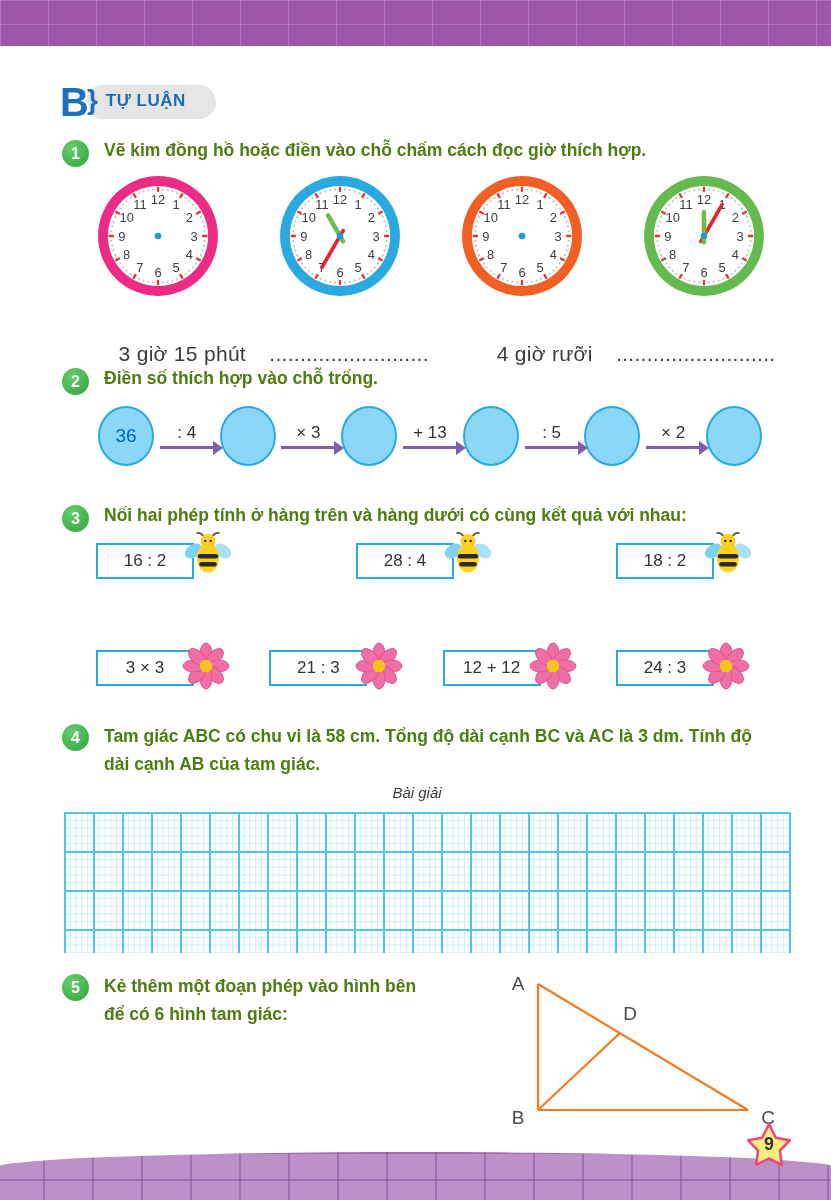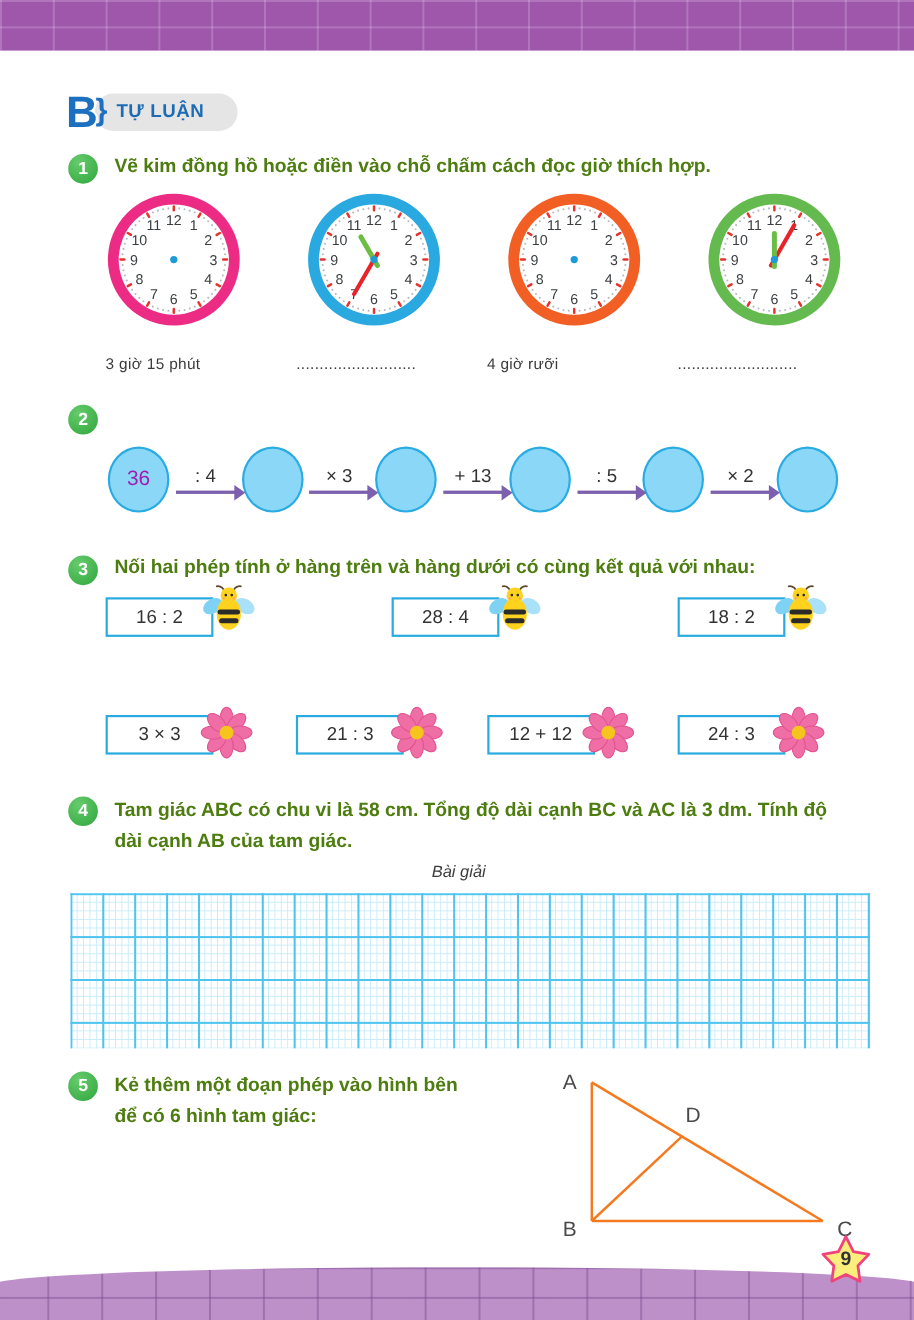--- a/index.html
+++ b/index.html
@@ -31,26 +31,26 @@
     font-size:16px;align-items:center;justify-content:center;}
   .ex-prompt{color:#4d7c0f;font-weight:bold;font-size:17.5px;line-height:1.45;}
   .ex-prompt.tall{line-height:28px;}
 
   
   .clocks-row{position:absolute;left:96px;top:174px;width:670px;display:flex;justify-content:space-between;}
   .clock-cell{width:124px;height:124px;}
   .clock{width:124px;height:124px;}
   .clock-num{font-size:12.5px;fill:#3c4043;font-family:"Liberation Sans",sans-serif;}
   .caps-row{position:absolute;left:96px;top:322px;width:670px;display:flex;justify-content:space-between;}
-  .clock-caption{width:150px;text-align:left;font-size:14px;color:#3b3b3b;letter-spacing:.3px;}
+  .clock-caption{width:150px;text-align:right;font-size:21px;color:#3b3b3b;letter-spacing:.3px;margin-top:20px;}
 
   
   .chain{position:absolute;left:98px;top:406px;width:664px;display:flex;align-items:center;}
   .chain-circle{width:52px;height:56px;border-radius:50%;background:#8bd7f8;border:2px solid #2aabe2;
-    display:flex;align-items:center;justify-content:center;font-size:19px;color:#a21caf;flex:none;}
+    display:flex;align-items:center;justify-content:center;font-size:19px;color:#0369a1;flex:none;}
   .chain-arrow{flex:1;display:flex;flex-direction:column;align-items:center;justify-content:center;height:56px;}
   .op-label{font-size:17px;color:#333;margin-bottom:3px;}
   .arrow-line{width:54px;height:3px;background:#7c5fad;position:relative;}
   .arrow-line::after{content:'';position:absolute;right:-9px;top:-5.5px;
     border-left:10px solid #7c5fad;border-top:7px solid transparent;border-bottom:7px solid transparent;}
 
   
   .match-row{position:absolute;left:96px;width:672px;display:flex;justify-content:space-between;}
   .match-cell{display:flex;align-items:center;width:152px;}
   .match-box{width:94px;height:32px;border:2px solid #29abe2;background:#fff;display:flex;
@@ -441,20 +441,21 @@
   </div>
 <div class="caps-row">
     <div class="clock-caption">3 giờ 15 phút</div>
     <div class="clock-caption">..........................</div>
     <div class="clock-caption">4 giờ rưỡi</div>
     <div class="clock-caption">..........................</div>
   </div>
 
 <div class="ex-head" style="left:62px;top:366px;width:720px;">
   <span class="ex-num">2</span>
+  <span class="ex-prompt">Điền số thích hợp vào chỗ trống.</span>
 </div>
 <div class="chain">
     <div class="chain-circle">36</div>
     <div class="chain-arrow">
       <div class="op-label">: 4</div>
       <div class="arrow-line"></div>
     </div>
     <div class="chain-circle"></div>
     <div class="chain-arrow">
       <div class="op-label">× 3</div>

